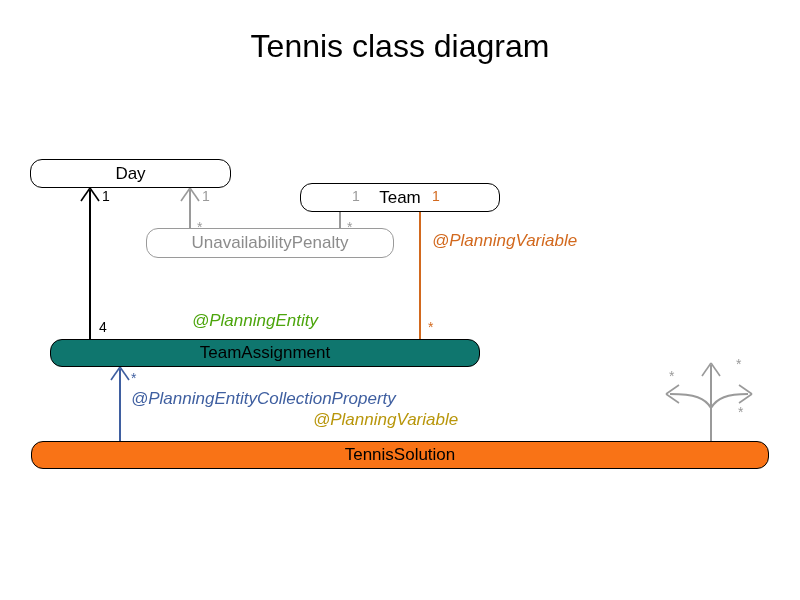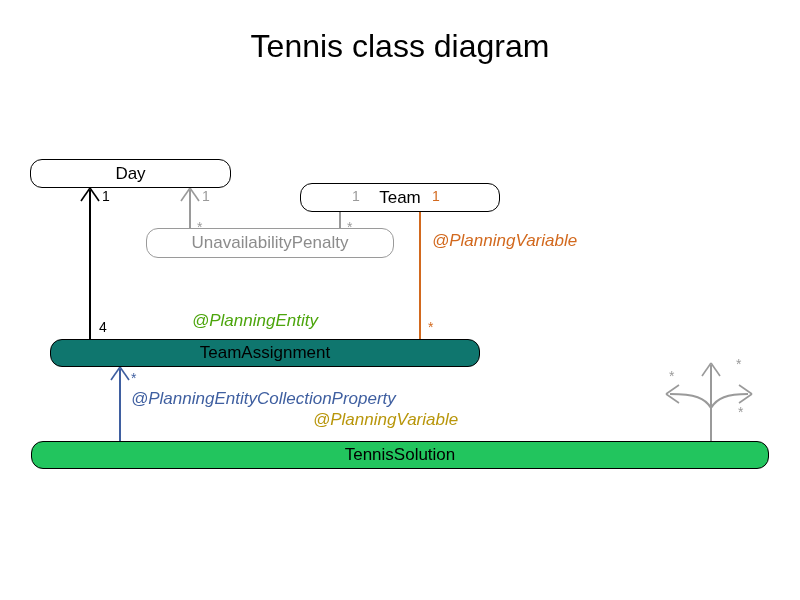--- a/index.html
+++ b/index.html
@@ -45,21 +45,21 @@
     background: #ffffff;
   }
   .uml-box.ghost {
     border-color: #9a9a9a;
     color: #8c8c8c;
   }
   .uml-box.entity {
     background: #0f766e;
   }
   .uml-box.solution {
-    background: #22c55e;
+    background: #f97316;
   }
   .anno {
     position: absolute;
     font-style: italic;
     font-size: 17px;
     white-space: nowrap;
   }
   .mult {
     position: absolute;
     font-size: 14px;

